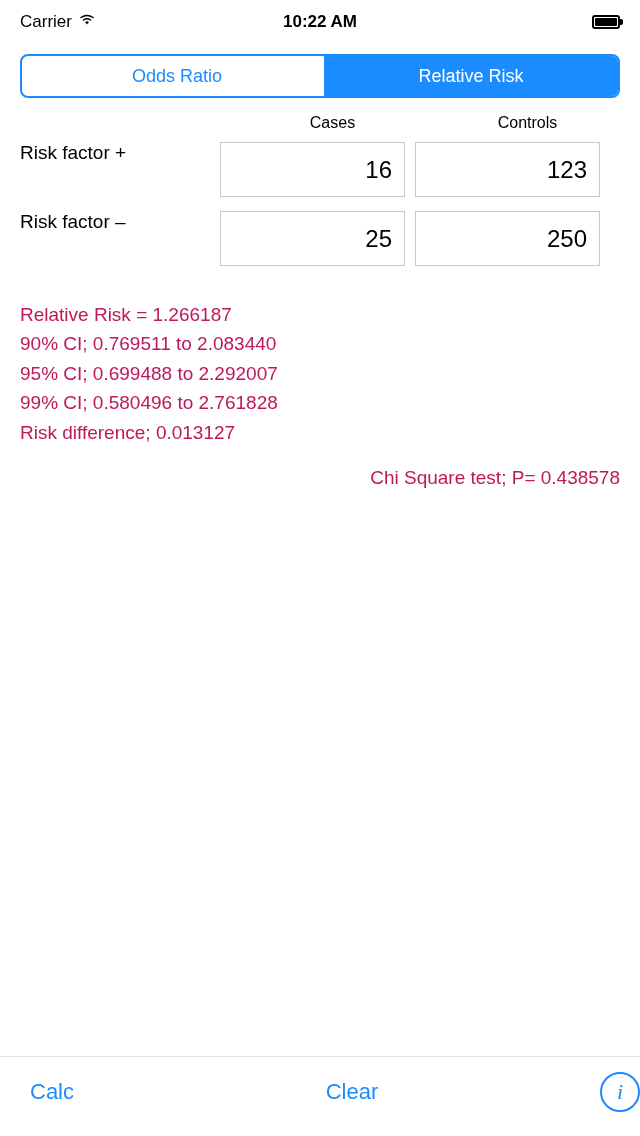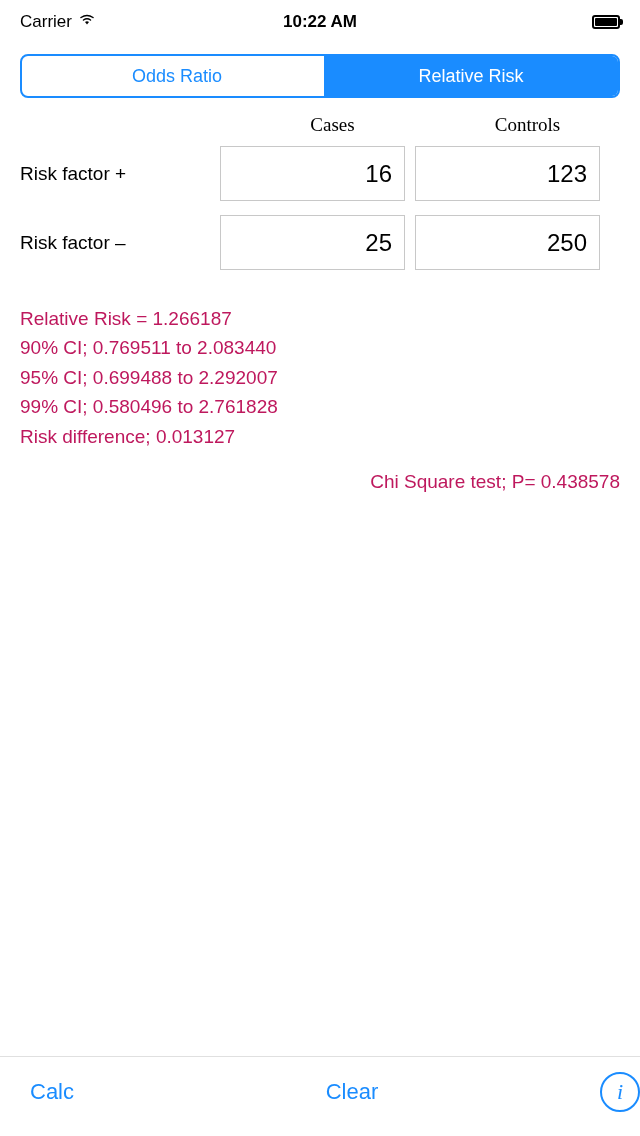--- a/index.html
+++ b/index.html
@@ -100,36 +100,35 @@
     
     .col-headers {
       display: flex;
       padding: 0 20px;
       margin-top: 16px;
       justify-content: flex-end;
     }
     .col-header {
       width: 185px;
       text-align: center;
-      font-size: 19px;
-      color: #000;
-      font-family: Liberation Serif, serif;
+      font-size: 16px;
+      color: #000;
     }
     .col-header:first-child {
       margin-right: 10px;
     }
 
     
     .input-rows {
       padding: 0 20px;
       margin-top: 10px;
     }
     .input-row {
       display: flex;
-      align-items: center;
+      align-items: flex-start;
       margin-bottom: 14px;
     }
     .row-label {
       font-size: 19px;
       color: #000;
       width: 200px;
       flex-shrink: 0;
     }
     .input-fields {
       display: flex;

